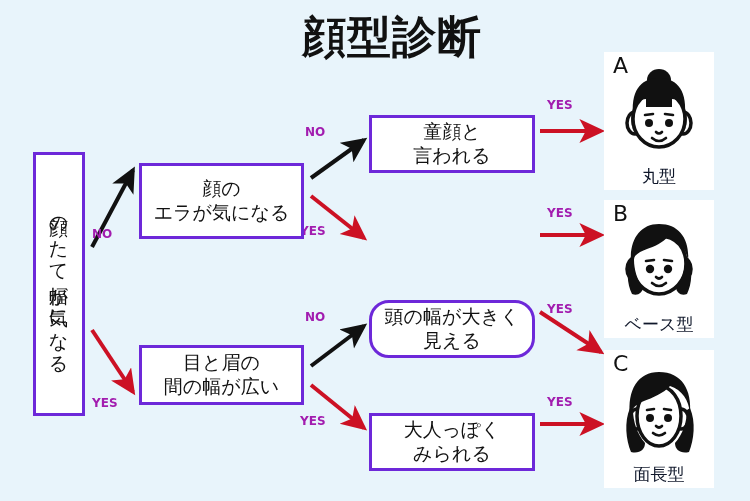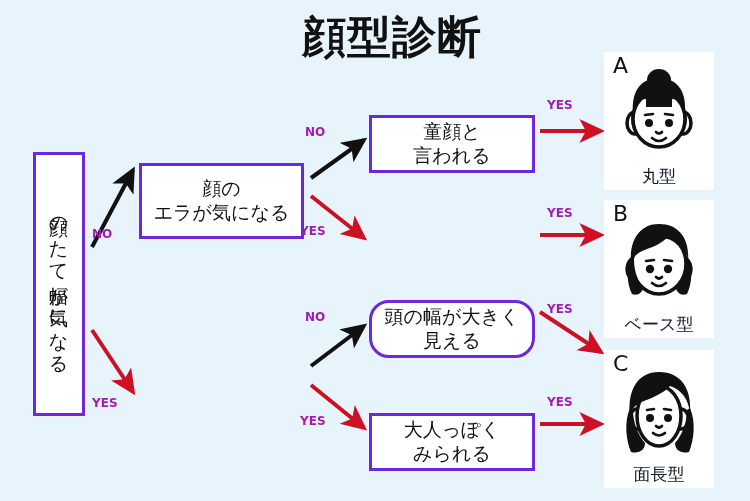--- a/index.html
+++ b/index.html
@@ -141,20 +141,24 @@
 
   <div class="box box-start">
     <span class="txt">顔のたて幅が気になる</span>
   </div>
 
   <div class="box box-q1">
     <span class="txt">顔の
 エラが気になる</span>
   </div>
 
+  <div class="box box-q2">
+    <span class="txt">目と眉の
+間の幅が広い</span>
+  </div>
 
   <div class="box box-a1">
     <span class="txt">童顔と
 言われる</span>
   </div>
 
 
   <div class="box box-a3">
     <span class="txt">頭の幅が大きく
 見える</span>

